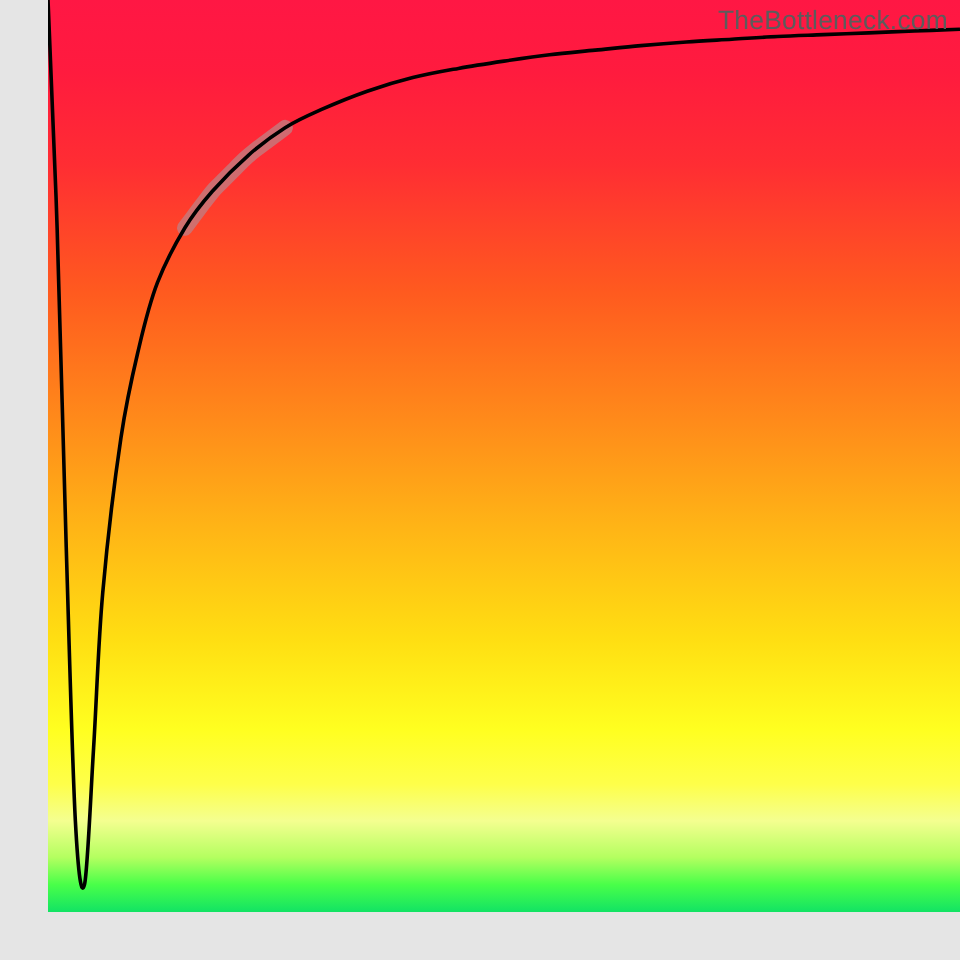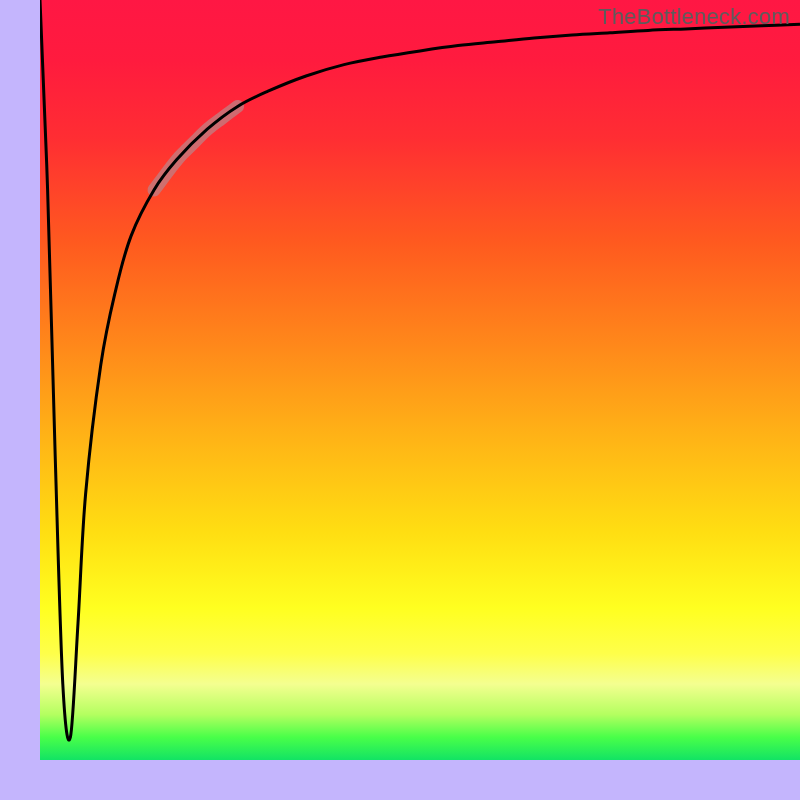--- a/index.html
+++ b/index.html
@@ -8,21 +8,21 @@
     width: 800px;
     height: 800px;
     overflow: hidden;
     background: #000;
     font-family: Arial, Helvetica, sans-serif;
   }
   .outer {
     position: relative;
     width: 800px;
     height: 800px;
-    background: #c4b5fd;
+    background: #e5e5e5;
   }
   .plot-area {
     position: absolute;
     left: 40px;
     top: 0;
     width: 760px;
     height: 760px;
     overflow: hidden;
   }
   .gradient {

